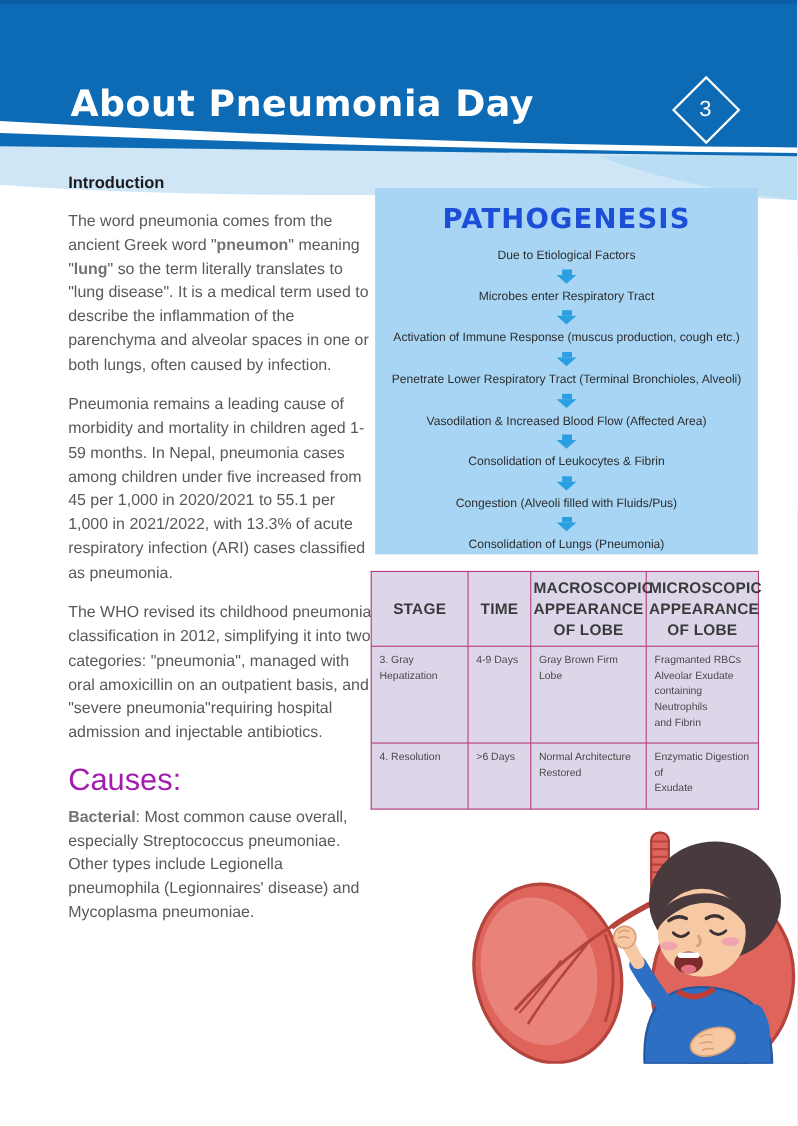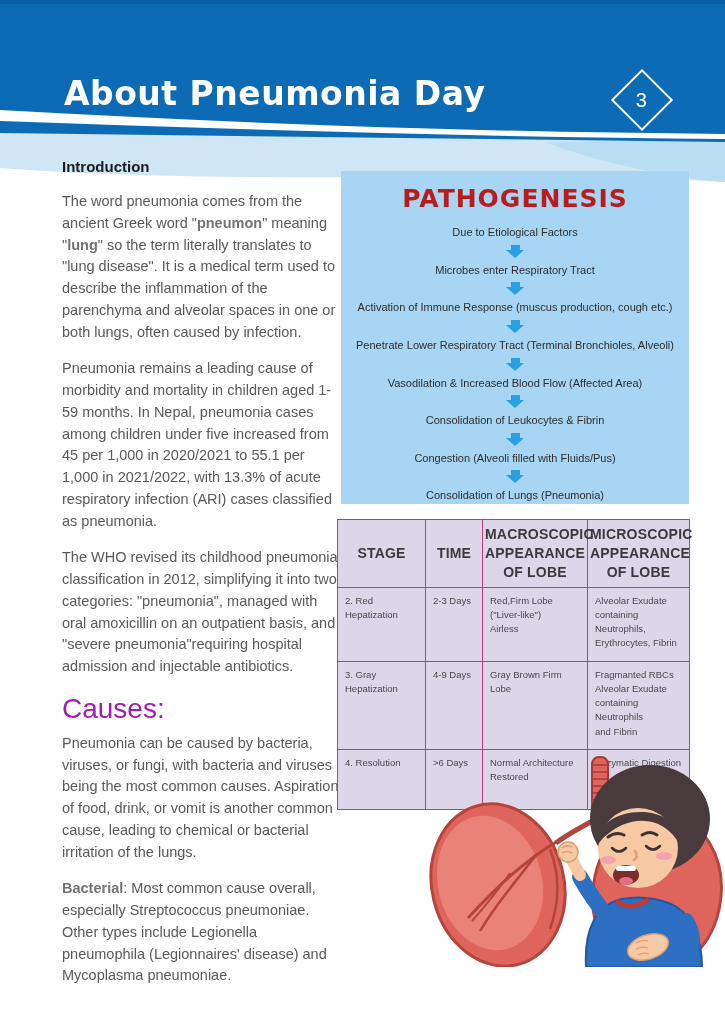--- a/index.html
+++ b/index.html
@@ -28,21 +28,21 @@
   .left-col p { margin:0 0 15px 0; font-size:14.5px; line-height:1.5; color:#58595b; }
   .left-col p .b { font-weight:700; color:#737373; }
   
   .patho {
     position:absolute; left:341px; top:171px; width:348px; height:333px;
     background:#a7d5f3; box-sizing:border-box; padding-top:13px;
     display:flex; flex-direction:column; align-items:center;
   }
   .patho-title {
     margin:0 0 13px 0; font-family:"DejaVu Sans", sans-serif;
-    font-size:25px; font-weight:800; letter-spacing:1px; color:#b91c1c;
+    font-size:25px; font-weight:800; letter-spacing:1px; color:#1d4ed8;
   }
   .flow { display:flex; flex-direction:column; align-items:center; gap:6px; width:100%; }
   .flow-step { font-size:11px; color:#2d2d2f; text-align:center; line-height:1.15; padding:0 8px; }
   .flow-arrow { display:flex; flex-direction:column; align-items:center; }
   .flow-arrow .stem { width:9px; height:5px; background:#2aa0e2; }
   .flow-arrow .head {
     width:0; height:0;
     border-left:9px solid transparent; border-right:9px solid transparent;
     border-top:8px solid #2aa0e2;
   }
@@ -88,21 +88,20 @@
   <div class="badge">
     <span>3</span>
   </div>
 
   <div class="left-col">
     <h2 class="h-intro">Introduction</h2>
     <p><span>The word pneumonia comes from the ancient Greek word "</span><span class="b">pneumon</span><span>" meaning "</span><span class="b">lung</span><span>" so the term literally translates to "lung disease". It is a medical term used to describe the inflammation of the parenchyma and alveolar spaces in one or both lungs, often caused by infection.</span></p>
     <p><span>Pneumonia remains a leading cause of morbidity and mortality in children aged 1-59 months. In Nepal, pneumonia cases among children under five increased from 45 per 1,000 in 2020/2021 to 55.1 per 1,000 in 2021/2022, with 13.3% of acute respiratory infection (ARI) cases classified as pneumonia.</span></p>
     <p><span>The WHO revised its childhood pneumonia classification in 2012, simplifying it into two categories: "pneumonia", managed with oral amoxicillin on an outpatient basis, and "severe pneumonia"requiring hospital admission and injectable antibiotics.</span></p>
     <h2 class="h-causes">Causes:</h2>
-    <p><span>Pneumonia can be caused by bacteria, viruses, or fungi, with bacteria and viruses being the most common causes. Aspiration of food, drink, or vomit is another common cause, leading to chemical or bacterial irritation of the lungs.</span></p>
     <p><span class="b">Bacterial</span><span>: Most common cause overall, especially Streptococcus pneumoniae. Other types include Legionella pneumophila (Legionnaires' disease) and Mycoplasma pneumoniae.</span></p>
   </div>
 
   <div class="patho">
     <h2 class="patho-title">PATHOGENESIS</h2>
     <div class="flow">
         <div class="flow-step">Due to Etiological Factors</div>
         <div class="flow-arrow">
           <div class="stem"></div>
           <div class="head"></div>
@@ -153,30 +152,20 @@
           <th>STAGE</th>
           <th>TIME</th>
           <th>MACROSCOPIC
 APPEARANCE OF LOBE</th>
           <th>MICROSCOPIC
 APPEARANCE OF LOBE</th>
         </tr>
       </thead>
     <tbody>
         <tr>
-          <td>2. Red Hepatization</td>
-          <td>2-3 Days</td>
-          <td>Red,Firm Lobe
-("Liver-like")
-Airless</td>
-          <td>Alveolar Exudate
-containing Neutrophils,
-Erythrocytes, Fibrin</td>
-        </tr>
-        <tr>
           <td>3. Gray Hepatization</td>
           <td>4-9 Days</td>
           <td>Gray Brown Firm Lobe</td>
           <td>Fragmanted RBCs
 Alveolar Exudate
 containing Neutrophils
 and Fibrin</td>
         </tr>
         <tr>
           <td>4. Resolution</td>

